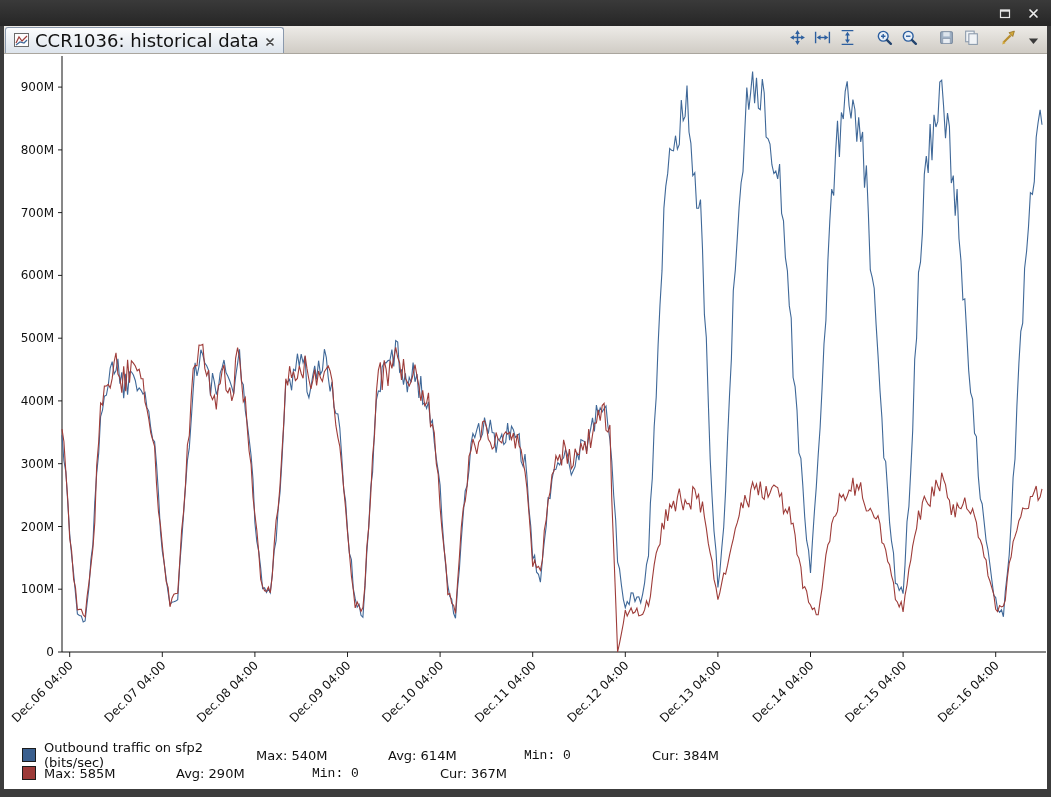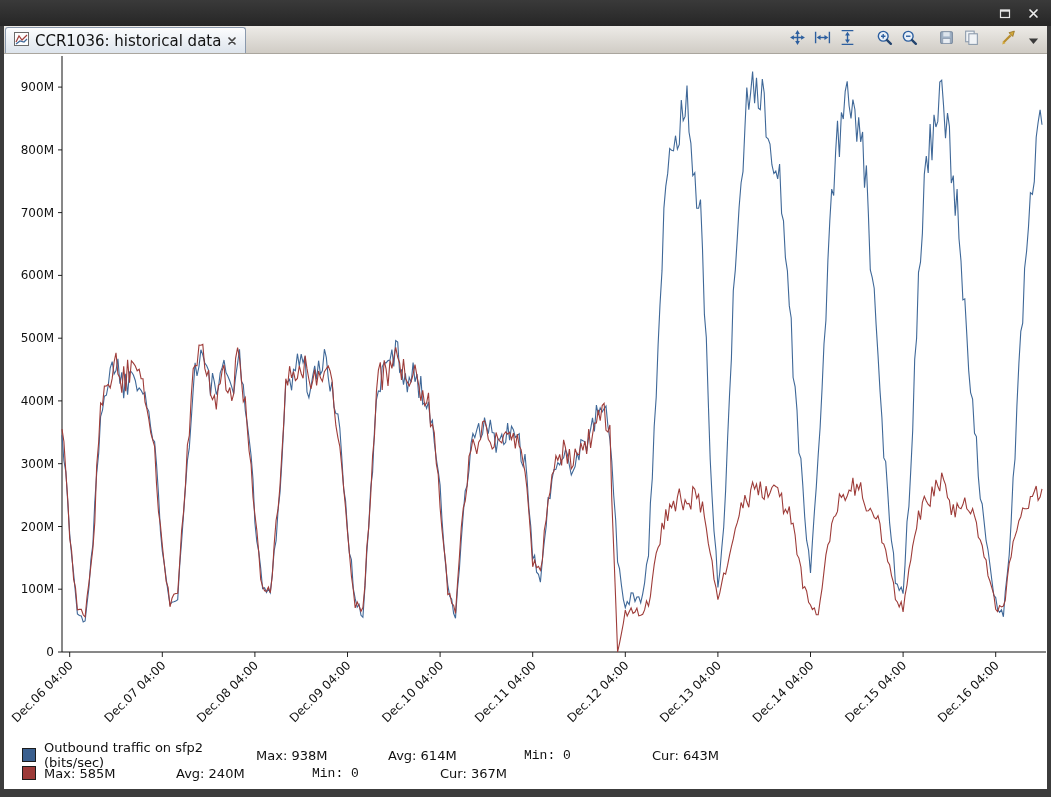--- a/index.html
+++ b/index.html
@@ -7,21 +7,21 @@
           font-family:"DejaVu Sans","Liberation Sans",sans-serif;overflow:hidden;}
   .titlebar{position:absolute;top:0;left:0;right:0;height:26px;
             background:linear-gradient(#3a3a3a,#262626);display:flex;
             justify-content:flex-end;align-items:center;padding-right:8px;gap:8px;box-sizing:border-box;}
   .winbtn{width:20px;height:18px;display:flex;align-items:center;justify-content:center;}
   .tabbar{position:absolute;top:26px;left:4px;right:4px;height:28px;box-sizing:border-box;
           background:linear-gradient(#edebe7,#d0ccc5);border-bottom:1px solid #aaa69e;
           display:flex;align-items:flex-end;}
   .tab{height:26px;display:flex;align-items:center;gap:6px;padding:0 8px;box-sizing:border-box;
        background:linear-gradient(#fcfdfe,#dde4ec);border:1px solid #8a99ad;border-bottom:none;
-       border-radius:3px 3px 0 0;font-size:15px;color:#111;margin-left:1px;}
+       border-radius:3px 3px 0 0;font-size:18px;color:#111;margin-left:1px;}
   .toolbar{margin-left:auto;display:flex;align-items:center;gap:3px;height:100%;padding-right:3px;}
   .tbtn{width:22px;height:22px;display:flex;align-items:center;justify-content:center;border-radius:3px;}
   .tsep{width:9px;height:100%;}
   .content{position:absolute;top:54px;left:4px;right:4px;bottom:8px;background:#ffffff;overflow:hidden;}
   #chart{display:block;width:1043px;height:692px;}
   .legend{padding-left:18px;}
   .legend-row{display:flex;align-items:center;height:18px;font-size:13px;color:#111;}
   .legend-swatch{width:12px;height:12px;border:1px solid #1c1c1c;margin-right:8px;flex:0 0 auto;}
   .legend-label{width:212px;flex:0 0 auto;}
   .legend-max{width:132px;flex:0 0 auto;}
@@ -205,28 +205,28 @@
           <text x="995.7" y="612" text-anchor="end" font-size="12" fill="#111" transform="rotate(-45 995.7 612)">Dec.16 04:00</text>
           <line x1="58" y1="2" x2="58" y2="598" stroke="#111" stroke-width="1"></line>
           <line x1="58" y1="598" x2="1042" y2="598" stroke="#111" stroke-width="1"></line>
           <polyline points="58.0,381.2 59.9,406.8 61.9,418.1 63.8,449.1 65.7,480.0 67.6,501.1 69.6,519.2 71.5,539.4 73.4,559.9 75.4,561.5 77.3,561.9 79.2,568.0 81.1,567.0 83.1,549.0 85.0,532.9 86.9,505.6 88.9,490.2 90.8,448.0 92.7,419.1 94.7,399.1 96.6,362.5 98.5,356.1 100.4,342.2 102.4,341.2 104.3,331.0 106.2,314.0 108.2,307.7 110.1,320.1 112.0,316.5 113.9,304.8 115.9,329.6 117.8,318.4 119.7,344.1 121.7,319.7 123.6,340.6 125.5,318.1 127.4,317.8 129.4,321.0 131.3,326.5 133.2,336.9 135.2,333.9 137.1,336.3 139.0,340.1 141.0,338.4 142.9,353.4 144.8,357.3 146.7,373.7 148.7,385.4 150.6,387.7 152.5,409.7 154.5,440.2 156.4,476.6 158.3,497.1 160.2,509.2 162.2,524.8 164.1,538.4 166.0,550.5 168.0,548.2 169.9,547.8 171.8,547.1 173.7,545.6 175.7,511.4 177.6,487.5 179.5,461.0 181.5,432.6 183.4,406.4 185.3,393.9 187.3,364.7 189.2,335.9 191.1,308.9 193.0,322.0 195.0,312.3 196.9,295.8 198.8,300.8 200.8,309.0 202.7,311.8 204.6,316.3 206.5,341.6 208.5,319.1 210.4,328.1 212.3,340.5 214.3,334.7 216.2,318.9 218.1,313.7 220.0,306.0 222.0,318.6 223.9,322.2 225.8,327.0 227.8,333.2 229.7,339.8 231.6,322.9 233.6,309.3 235.5,295.2 237.4,327.3 239.3,330.7 241.3,356.8 243.2,369.1 245.1,384.8 247.1,401.7 249.0,425.3 250.9,468.8 252.8,487.3 254.8,497.8 256.7,514.1 258.6,534.7 260.6,533.7 262.5,538.4 264.4,535.1 266.3,538.8 268.3,520.0 270.2,496.3 272.1,486.7 274.1,455.4 276.0,438.8 277.9,407.1 279.9,368.2 281.8,328.2 283.7,327.9 285.6,325.3 287.6,336.3 289.5,315.3 291.4,316.7 293.4,299.7 295.3,311.8 297.2,300.1 299.1,308.8 301.1,302.4 303.0,338.0 304.9,343.7 306.9,333.1 308.8,321.6 310.7,311.8 312.6,325.4 314.6,306.7 316.5,320.3 318.4,316.6 320.4,295.2 322.3,303.4 324.2,323.1 326.1,337.4 328.1,327.8 330.0,353.1 331.9,359.6 333.9,360.0 335.8,374.0 337.7,402.0 339.7,435.1 341.6,447.1 343.5,476.0 345.4,499.3 347.4,505.5 349.3,534.5 351.2,544.7 353.2,553.2 355.1,550.4 357.0,561.3 358.9,563.2 360.9,534.1 362.8,498.5 364.7,473.7 366.7,433.8 368.6,418.1 370.5,375.4 372.4,345.9 374.4,336.9 376.3,337.5 378.2,312.8 380.2,308.6 382.1,308.9 384.0,306.6 386.0,306.0 387.9,295.6 389.8,312.5 391.7,286.6 393.7,288.0 395.6,318.1 397.5,316.0 399.5,330.7 401.4,319.3 403.3,338.2 405.2,323.3 407.2,328.2 409.1,308.6 411.0,327.8 413.0,320.1 414.9,344.0 416.8,322.0 418.7,350.4 420.7,348.6 422.6,354.4 424.5,347.8 426.5,369.8 428.4,366.2 430.3,388.5 432.3,404.8 434.2,416.9 436.1,431.1 438.0,465.9 440.0,492.8 441.9,514.1 443.8,531.1 445.8,542.5 447.7,545.3 449.6,559.3 451.5,564.3 453.5,535.0 455.4,515.0 457.3,485.4 459.3,459.2 461.2,436.9 463.1,431.7 465.0,416.3 467.0,389.5 468.9,379.6 470.8,383.6 472.8,375.9 474.7,369.2 476.6,384.2 478.6,379.9 480.5,363.6 482.4,372.4 484.3,379.6 486.3,365.8 488.2,378.6 490.1,379.0 492.1,398.6 494.0,385.0 495.9,385.2 497.8,380.3 499.8,390.5 501.7,388.3 503.6,369.1 505.6,386.3 507.5,372.2 509.4,375.7 511.3,383.5 513.3,381.7 515.2,379.7 517.1,407.5 519.1,412.5 521.0,400.0 522.9,422.0 524.9,454.6 526.8,472.6 528.7,505.2 530.6,501.3 532.6,518.2 534.5,520.3 536.4,528.2 538.4,505.8 540.3,487.4 542.2,472.3 544.1,443.7 546.1,444.5 548.0,425.2 549.9,415.8 551.9,415.3 553.8,408.6 555.7,410.9 557.6,406.0 559.6,403.8 561.5,395.6 563.4,400.5 565.4,411.5 567.3,421.0 569.2,416.7 571.1,412.5 573.1,398.7 575.0,406.2 576.9,385.6 578.9,386.8 580.8,387.6 582.7,397.2 584.7,383.1 586.6,375.2 588.5,363.8 590.4,377.5 592.4,351.1 594.3,361.1 596.2,353.8 598.2,357.9 600.1,354.7 602.0,352.1 603.9,371.9 605.9,385.5 607.8,407.4 609.7,441.3 611.7,466.3 613.6,508.2 615.5,514.7 617.4,531.0 619.4,545.6 621.3,553.7 623.2,547.6 625.2,550.6 627.1,538.8 629.0,539.0 631.0,547.5 632.9,543.0 634.8,542.9 636.7,548.9 638.7,539.8 640.6,528.8 642.5,510.5 644.5,502.0 646.4,449.0 648.3,424.2 650.2,372.3 652.2,343.2 654.1,291.1 656.0,250.6 658.0,216.9 659.9,154.1 661.8,132.1 663.7,119.4 665.7,94.4 667.6,96.3 669.5,96.9 671.5,81.7 673.4,95.2 675.3,90.4 677.3,46.0 679.2,66.6 681.1,62.4 683.0,31.6 685.0,78.0 686.9,89.4 688.8,121.7 690.8,118.7 692.7,154.3 694.6,154.3 696.5,145.6 698.5,194.9 700.4,260.4 702.3,283.2 704.3,347.9 706.2,405.3 708.1,443.0 710.0,477.0 712.0,497.0 713.9,533.5 715.8,518.3 717.8,493.7 719.7,473.3 721.6,436.9 723.6,384.4 725.5,341.7 727.4,304.7 729.3,236.6 731.3,216.1 733.2,185.6 735.1,153.2 737.1,128.7 739.0,117.6 740.9,74.4 742.8,33.6 744.8,55.7 746.7,38.1 748.6,17.6 750.6,49.2 752.5,23.7 754.4,54.3 756.3,55.7 758.3,25.1 760.2,38.7 762.1,83.1 764.1,84.9 766.0,90.0 767.9,110.7 769.9,119.6 771.8,117.1 773.7,124.9 775.6,110.1 777.6,159.4 779.5,166.9 781.4,203.6 783.4,216.8 785.3,251.9 787.2,264.0 789.1,323.5 791.1,332.7 793.0,356.1 794.9,399.0 796.9,404.4 798.8,431.2 800.7,462.7 802.6,486.2 804.6,496.5 806.5,519.0 808.4,487.7 810.4,457.7 812.3,432.9 814.2,401.0 816.1,373.7 818.1,333.7 820.0,289.7 821.9,266.5 823.9,206.3 825.8,167.0 827.7,135.1 829.7,141.6 831.6,98.6 833.5,66.8 835.4,103.0 837.4,58.4 839.3,65.0 841.2,37.3 843.2,27.3 845.1,51.8 847.0,64.4 848.9,45.5 850.9,55.5 852.8,87.8 854.7,63.4 856.7,87.9 858.6,77.9 860.5,133.8 862.4,111.4 864.4,160.5 866.3,215.9 868.2,223.4 870.2,234.2 872.1,270.4 874.0,300.9 876.0,336.6 877.9,363.5 879.8,403.9 881.7,407.6 883.7,437.6 885.6,468.6 887.5,487.2 889.5,499.0 891.4,529.3 893.3,530.2 895.2,536.5 897.2,533.1 899.1,539.7 901.0,511.1 903.0,467.7 904.9,452.5 906.8,415.6 908.7,376.5 910.7,305.3 912.6,284.2 914.5,218.4 916.5,208.2 918.4,179.1 920.3,120.4 922.3,102.0 924.2,119.0 926.1,70.1 928.0,106.3 930.0,60.8 931.9,73.0 933.8,67.4 935.8,28.0 937.7,26.2 939.6,52.3 941.5,84.1 943.5,59.1 945.4,72.4 947.3,129.1 949.3,121.6 951.2,161.7 953.1,135.0 955.0,184.7 957.0,207.0 958.9,245.9 960.8,244.8 962.8,280.6 964.7,316.6 966.6,338.6 968.6,345.0 970.5,379.3 972.4,382.6 974.3,422.4 976.3,445.0 978.2,450.0 980.1,467.6 982.1,486.7 984.0,496.0 985.9,510.5 987.8,525.7 989.8,541.4 991.7,543.6 993.6,555.4 995.6,558.3 997.5,555.8 999.4,562.8 1001.3,537.2 1003.3,519.8 1005.2,501.0 1007.1,468.9 1009.1,423.5 1011.0,405.0 1012.9,352.1 1014.9,309.3 1016.8,277.4 1018.7,269.2 1020.6,214.3 1022.6,197.2 1024.5,172.8 1026.4,138.6 1028.4,140.4 1030.3,127.7 1032.2,83.2 1034.1,68.5 1036.1,55.8 1038.0,70.8" fill="none" stroke="#3f6898" stroke-width="1.1"></polyline>
           <polyline points="58.0,375.1 59.9,387.5 61.9,419.1 63.8,446.2 65.7,484.4 67.6,496.8 69.6,525.2 71.5,533.8 73.4,555.8 75.4,555.4 77.3,555.3 79.2,560.8 81.1,563.0 83.1,542.2 85.0,528.4 86.9,511.6 88.9,494.3 90.8,468.1 92.7,411.4 94.7,387.8 96.6,348.9 98.5,351.1 100.4,332.1 102.4,332.0 104.3,330.4 106.2,333.9 108.2,324.4 110.1,308.0 112.0,298.8 113.9,320.0 115.9,323.8 117.8,338.6 119.7,312.4 121.7,337.2 123.6,305.7 125.5,328.6 127.4,306.8 129.4,309.1 131.3,312.0 133.2,316.8 135.2,315.3 137.1,324.6 139.0,324.7 141.0,348.2 142.9,354.8 144.8,365.2 146.7,378.7 148.7,385.9 150.6,392.4 152.5,429.5 154.5,458.0 156.4,470.8 158.3,491.1 160.2,509.5 162.2,527.6 164.1,533.4 166.0,552.8 168.0,544.3 169.9,540.2 171.8,539.5 173.7,539.3 175.7,508.8 177.6,476.6 179.5,458.6 181.5,430.9 183.4,390.7 185.3,381.6 187.3,341.3 189.2,314.6 191.1,311.4 193.0,311.7 195.0,291.0 196.9,291.2 198.8,290.4 200.8,314.4 202.7,321.6 204.6,316.3 206.5,340.7 208.5,345.6 210.4,341.2 212.3,355.4 214.3,331.4 216.2,329.7 218.1,316.8 220.0,310.9 222.0,336.1 223.9,338.8 225.8,333.5 227.8,346.9 229.7,340.0 231.6,304.3 233.6,293.7 235.5,303.6 237.4,325.1 239.3,347.7 241.3,343.6 243.2,373.1 245.1,397.0 247.1,410.4 249.0,443.2 250.9,460.7 252.8,476.0 254.8,499.0 256.7,525.5 258.6,532.4 260.6,536.7 262.5,537.3 264.4,533.1 266.3,538.7 268.3,521.5 270.2,490.1 272.1,466.2 274.1,454.9 276.0,431.7 277.9,399.0 279.9,366.3 281.8,324.7 283.7,331.4 285.6,312.2 287.6,323.9 289.5,317.6 291.4,326.5 293.4,324.4 295.3,311.8 297.2,319.5 299.1,324.3 301.1,301.5 303.0,314.7 304.9,325.5 306.9,334.9 308.8,326.7 310.7,315.6 312.6,331.4 314.6,317.0 316.5,323.8 318.4,327.4 320.4,317.6 322.3,314.8 324.2,311.9 326.1,317.0 328.1,326.6 330.0,352.5 331.9,371.7 333.9,383.6 335.8,392.4 337.7,411.5 339.7,434.6 341.6,454.1 343.5,478.1 345.4,499.1 347.4,522.0 349.3,535.7 351.2,553.9 353.2,548.0 355.1,552.0 357.0,557.3 358.9,553.5 360.9,531.9 362.8,493.1 364.7,473.4 366.7,441.5 368.6,401.7 370.5,381.5 372.4,337.7 374.4,316.1 376.3,308.3 378.2,336.0 380.2,306.3 382.1,315.1 384.0,331.9 386.0,306.4 387.9,314.3 389.8,303.7 391.7,293.3 393.7,303.4 395.6,308.7 397.5,326.0 399.5,305.0 401.4,324.4 403.3,327.9 405.2,331.9 407.2,327.2 409.1,320.3 411.0,310.6 413.0,322.2 414.9,332.1 416.8,346.8 418.7,336.3 420.7,351.6 422.6,349.1 424.5,338.9 426.5,372.6 428.4,370.2 430.3,378.9 432.3,409.7 434.2,420.3 436.1,453.6 438.0,475.7 440.0,494.5 441.9,510.9 443.8,540.6 445.8,539.5 447.7,549.3 449.6,551.2 451.5,559.4 453.5,529.2 455.4,503.1 457.3,473.1 459.3,453.9 461.2,447.2 463.1,432.2 465.0,402.2 467.0,396.6 468.9,385.0 470.8,391.4 472.8,399.8 474.7,388.2 476.6,385.1 478.6,367.8 480.5,366.7 482.4,373.0 484.3,385.2 486.3,388.4 488.2,395.0 490.1,392.9 492.1,378.5 494.0,385.0 495.9,387.1 497.8,389.0 499.8,380.4 501.7,377.9 503.6,380.2 505.6,378.3 507.5,385.4 509.4,379.1 511.3,394.5 513.3,380.2 515.2,392.0 517.1,395.6 519.1,408.2 521.0,417.9 522.9,433.8 524.9,458.3 526.8,483.0 528.7,512.8 530.6,506.3 532.6,513.8 534.5,512.4 536.4,516.3 538.4,506.0 540.3,476.2 542.2,465.8 544.1,446.7 546.1,438.1 548.0,420.7 549.9,417.2 551.9,401.7 553.8,406.3 555.7,400.4 557.6,411.4 559.6,385.9 561.5,393.8 563.4,409.6 565.4,395.0 567.3,414.8 569.2,411.6 571.1,394.8 573.1,400.6 575.0,400.6 576.9,389.2 578.9,396.4 580.8,387.0 582.7,399.9 584.7,375.1 586.6,393.9 588.5,380.8 590.4,369.1 592.4,369.0 594.3,355.9 596.2,366.7 598.2,351.6 600.1,349.3 602.0,376.3 603.9,378.0 605.9,371.0 607.8,446.1 609.7,494.5 611.7,546.4 613.6,598.0 615.5,589.3 617.4,579.6 619.4,569.0 621.3,556.1 623.2,562.1 625.2,557.8 627.1,553.9 629.0,559.3 631.0,558.0 632.9,554.1 634.8,561.9 636.7,561.3 638.7,560.3 640.6,555.9 642.5,546.9 644.5,552.0 646.4,542.3 648.3,525.5 650.2,510.6 652.2,499.1 654.1,493.5 656.0,490.3 658.0,468.8 659.9,475.4 661.8,455.3 663.7,466.9 665.7,450.2 667.6,453.7 669.5,446.8 671.5,457.3 673.4,443.1 675.3,434.5 677.3,447.0 679.2,456.2 681.1,445.8 683.0,449.9 685.0,449.4 686.9,455.4 688.8,432.6 690.8,435.2 692.7,444.3 694.6,440.5 696.5,458.5 698.5,447.5 700.4,462.8 702.3,474.2 704.3,489.4 706.2,499.1 708.1,506.9 710.0,525.4 712.0,533.4 713.9,545.7 715.8,538.8 717.8,528.7 719.7,519.1 721.6,520.1 723.6,511.2 725.5,501.3 727.4,492.6 729.3,484.9 731.3,474.7 733.2,468.9 735.1,462.0 737.1,448.5 739.0,454.2 740.9,441.1 742.8,447.8 744.8,453.3 746.7,435.9 748.6,428.2 750.6,435.1 752.5,430.0 754.4,441.1 756.3,427.6 758.3,443.5 760.2,445.3 762.1,432.0 764.1,443.2 766.0,439.0 767.9,433.5 769.9,431.0 771.8,432.5 773.7,433.5 775.6,442.6 777.6,439.2 779.5,459.5 781.4,455.3 783.4,459.2 785.3,452.5 787.2,469.9 789.1,469.3 791.1,481.0 793.0,500.7 794.9,504.1 796.9,513.0 798.8,534.3 800.7,532.6 802.6,537.0 804.6,548.3 806.5,551.0 808.4,555.5 810.4,553.9 812.3,560.8 814.2,560.7 816.1,546.9 818.1,534.1 820.0,517.4 821.9,500.9 823.9,490.7 825.8,487.3 827.7,469.5 829.7,463.2 831.6,461.6 833.5,457.4 835.4,440.0 837.4,443.4 839.3,440.6 841.2,446.5 843.2,442.0 845.1,436.0 847.0,437.2 848.9,423.9 850.9,441.6 852.8,429.8 854.7,435.7 856.7,428.4 858.6,444.1 860.5,450.3 862.4,457.0 864.4,456.8 866.3,454.3 868.2,458.1 870.2,463.3 872.1,464.9 874.0,461.7 876.0,469.9 877.9,488.8 879.8,490.1 881.7,495.9 883.7,507.5 885.6,510.6 887.5,521.6 889.5,528.7 891.4,545.5 893.3,547.9 895.2,553.0 897.2,547.7 899.1,557.9 901.0,541.6 903.0,531.0 904.9,514.9 906.8,506.1 908.7,491.8 910.7,482.0 912.6,474.3 914.5,456.6 916.5,465.7 918.4,448.3 920.3,442.3 922.3,447.0 924.2,450.4 926.1,452.3 928.0,432.5 930.0,442.3 931.9,425.8 933.8,432.0 935.8,437.1 937.7,418.7 939.6,425.5 941.5,430.6 943.5,443.6 945.4,446.3 947.3,461.0 949.3,450.4 951.2,463.3 953.1,449.2 955.0,453.6 957.0,454.8 958.9,450.6 960.8,443.6 962.8,454.8 964.7,457.0 966.6,459.9 968.6,454.6 970.5,461.8 972.4,468.3 974.3,483.4 976.3,486.0 978.2,491.5 980.1,503.1 982.1,506.0 984.0,521.9 985.9,527.0 987.8,533.6 989.8,540.7 991.7,555.3 993.6,557.7 995.6,551.6 997.5,552.9 999.4,552.0 1001.3,546.2 1003.3,524.5 1005.2,509.1 1007.1,503.2 1009.1,487.6 1011.0,482.4 1012.9,476.4 1014.9,466.7 1016.8,462.7 1018.7,454.0 1020.6,454.8 1022.6,454.7 1024.5,454.3 1026.4,442.5 1028.4,442.4 1030.3,437.5 1032.2,432.0 1034.1,446.4 1036.1,443.0 1038.0,434.8" fill="none" stroke="#9e3c39" stroke-width="1.1"></polyline>
         </svg></div>
     <div class="legend">
       <div class="legend-row">
         <span class="legend-swatch" style="background: rgb(58, 95, 142);"></span>
         <span class="legend-label">Outbound traffic on sfp2 (bits/sec)</span>
-        <span class="legend-max">Max: 938M</span>
+        <span class="legend-max">Max: 540M</span>
         <span class="legend-avg">Avg: 614M</span>
         <span class="legend-min">Min: 0</span>
-        <span class="legend-cur">Cur: 643M</span>
+        <span class="legend-cur">Cur: 384M</span>
       </div>
       <div class="legend-row">
         <span class="legend-swatch" style="background: rgb(156, 58, 56);"></span>
         <span class="legend-max">Max: 585M</span>
-        <span class="legend-avg">Avg: 240M</span>
+        <span class="legend-avg">Avg: 290M</span>
         <span class="legend-min">Min: 0</span>
         <span class="legend-cur">Cur: 367M</span>
       </div>
     </div>
   </div>
 
 </div>
 
 </body></html>

